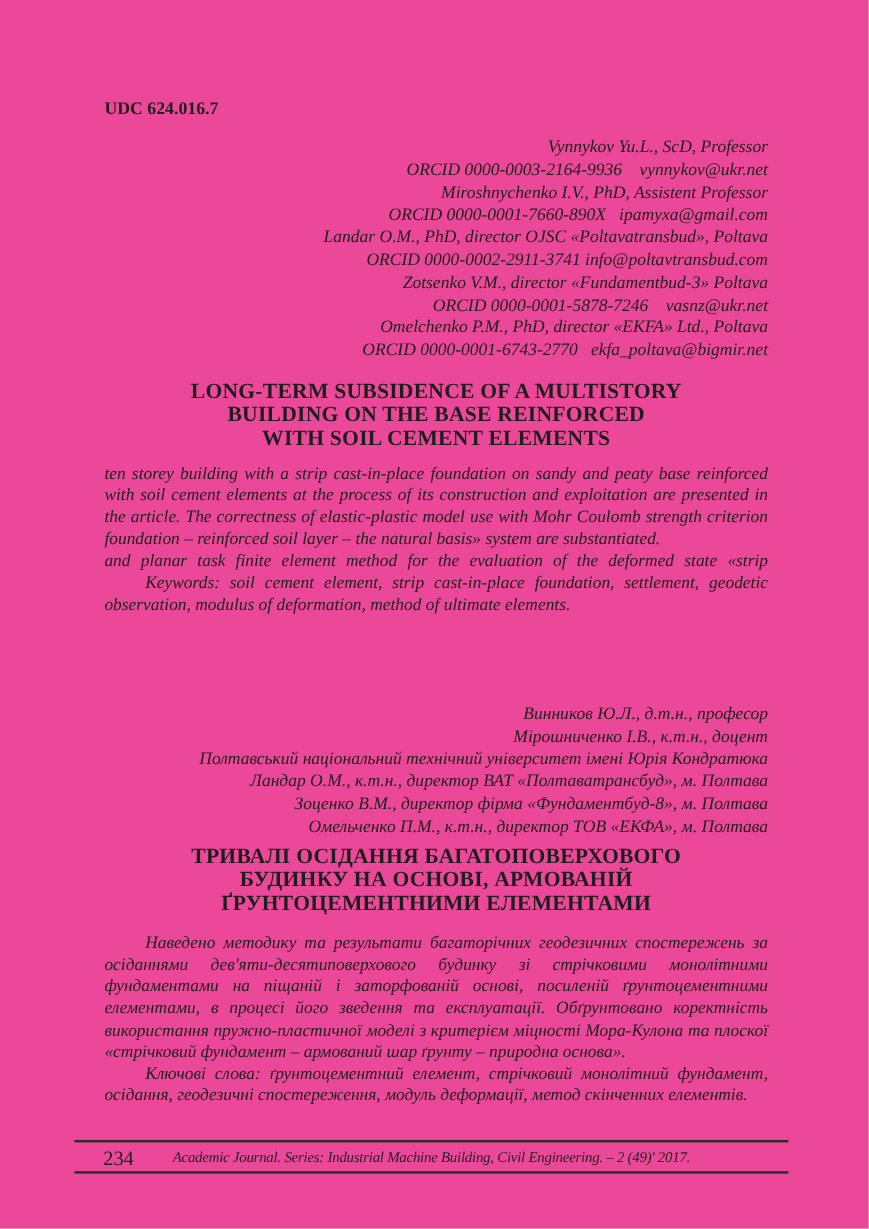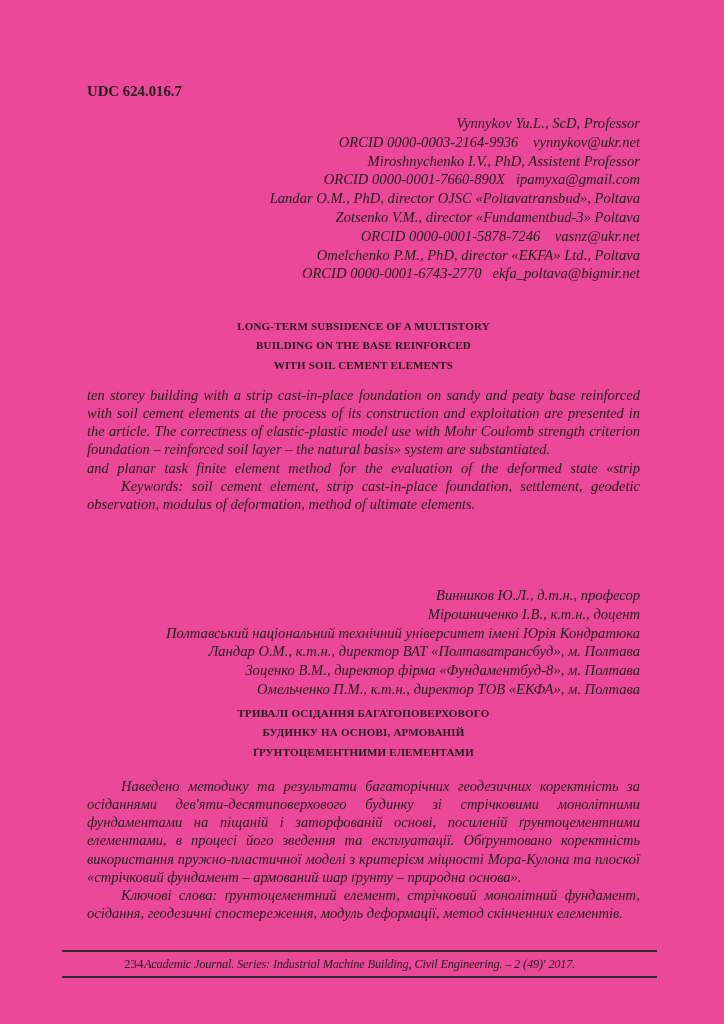--- a/index.html
+++ b/index.html
@@ -7,51 +7,52 @@
     position:relative;width:724px;height:1024px;background:#ec4899;
     font-family:"Liberation Serif","DejaVu Serif",serif;color:#1e1e1e;
     overflow:hidden;
   }
   .blk{position:absolute;left:87px;width:553px;}
   .udc{top:83px;font-weight:bold;font-size:14.8px;font-style:normal;}
   .authors{text-align:right;font-style:italic;font-size:14.6px;line-height:18.8px;}
   .authors div{white-space:pre-wrap;}
   .authors-en{top:114px;}
   .authors-ua{top:586px;}
-  .ttl{text-align:center;font-weight:bold;font-size:11px;line-height:19.3px;font-style:normal;letter-spacing:.2px;}
+  .ttl{text-align:center;font-weight:bold;font-size:18px;line-height:19.3px;font-style:normal;letter-spacing:.2px;}
   .title-en{top:317px;}
   .title-ua{top:704px;}
   .abstract{font-style:italic;font-size:14.5px;line-height:18.15px;}
   .abstract-en{top:386px;}
   .abstract-ua{top:777px;}
   .al{text-align:justify;}
   .jl{text-align-last:justify;-moz-text-align-last:justify;}
   .ind{text-indent:34px;}
   .b{font-weight:normal;}
   .footer{
     position:absolute;left:62px;top:950px;width:595px;height:24px;
     border-top:2px solid #2c2c2c;border-bottom:2px solid #2c2c2c;
     font-size:12.4px;font-style:normal;letter-spacing:-0.2px;
   }
-  .footer .pnum{position:absolute;left:24px;top:4px;font-size:13px;letter-spacing:0;margin-left:38px;}
+  .footer .pnum{position:absolute;left:24px;top:4px;font-size:17px;letter-spacing:0;}
   .footer .jcit{text-align:center;padding-top:5px;font-style:italic;}
 </style>
 </head>
 <body>
 
 <div class="page">
 
   <div class="blk udc">UDC 624.016.7</div>
 
   <div class="blk authors authors-en">
     <div><span class="b">Vynnykov Yu.L.</span><span>, ScD, Professor</span></div>
     <div><span>ORCID 0000-0003-2164-9936    vynnykov@ukr.net</span></div>
     <div><span class="b">Miroshnychenko I.V.</span><span>, PhD, Assistent Professor</span></div>
     <div><span>ORCID 0000-0001-7660-890X   ipamyxa@gmail.com</span></div>
     <div><span class="b">Landar O.M.</span><span>, PhD, director OJSC «Poltavatransbud», Poltava</span></div>
+    <div><span>ORCID 0000-0002-2911-3741 info@poltavtransbud.com</span></div>
     <div><span class="b">Zotsenko V.M.</span><span>, director «Fundamentbud-3» Poltava</span></div>
     <div><span>ORCID 0000-0001-5878-7246    vasnz@ukr.net</span></div>
     <div><span class="b">Omelchenko P.M.</span><span>, PhD, director «EKFA» Ltd., Poltava</span></div>
     <div><span>ORCID 0000-0001-6743-2770   ekfa_poltava@bigmir.net</span></div>
   </div>
 
   <div class="blk ttl title-en">
     <div>LONG-TERM SUBSIDENCE OF A MULTISTORY</div>
     <div>BUILDING ON THE BASE REINFORCED</div>
     <div>WITH SOIL CEMENT ELEMENTS</div>
@@ -76,21 +77,21 @@
     <div><span class="b">Омельченко П.М.</span><span>, к.т.н., директор ТОВ «ЕКФА», м. Полтава</span></div>
   </div>
 
   <div class="blk ttl title-ua">
     <div>ТРИВАЛІ ОСІДАННЯ БАГАТОПОВЕРХОВОГО</div>
     <div>БУДИНКУ НА ОСНОВІ, АРМОВАНІЙ</div>
     <div>ҐРУНТОЦЕМЕНТНИМИ ЕЛЕМЕНТАМИ</div>
   </div>
 
   <div class="blk abstract abstract-ua">
-    <div class="al jl ind"><span>Наведено методику та результати багаторічних геодезичних коректність за</span></div>
+    <div class="al jl ind"><span>Наведено методику та результати багаторічних геодезичних спостережень за</span></div>
     <div class="al jl"><span>осіданнями дев'яти-десятиповерхового будинку зі стрічковими монолітними</span></div>
     <div class="al jl"><span>фундаментами на піщаній і заторфованій основі, посиленій ґрунтоцементними</span></div>
     <div class="al jl"><span>елементами, в процесі його зведення та експлуатації. Обґрунтовано коректність</span></div>
     <div class="al jl"><span>використання пружно-пластичної моделі з критерієм міцності Мора-Кулона та плоскої</span></div>
     <div class="al"><span>«стрічковий фундамент – армований шар ґрунту – природна основа».</span></div>
     <div class="al jl ind"><span class="b">Ключові слова:</span><span> ґрунтоцементний елемент, стрічковий монолітний фундамент,</span></div>
     <div class="al"><span>осідання, геодезичні спостереження, модуль деформації, метод скінченних елементів.</span></div>
   </div>
 
   <div class="footer">

